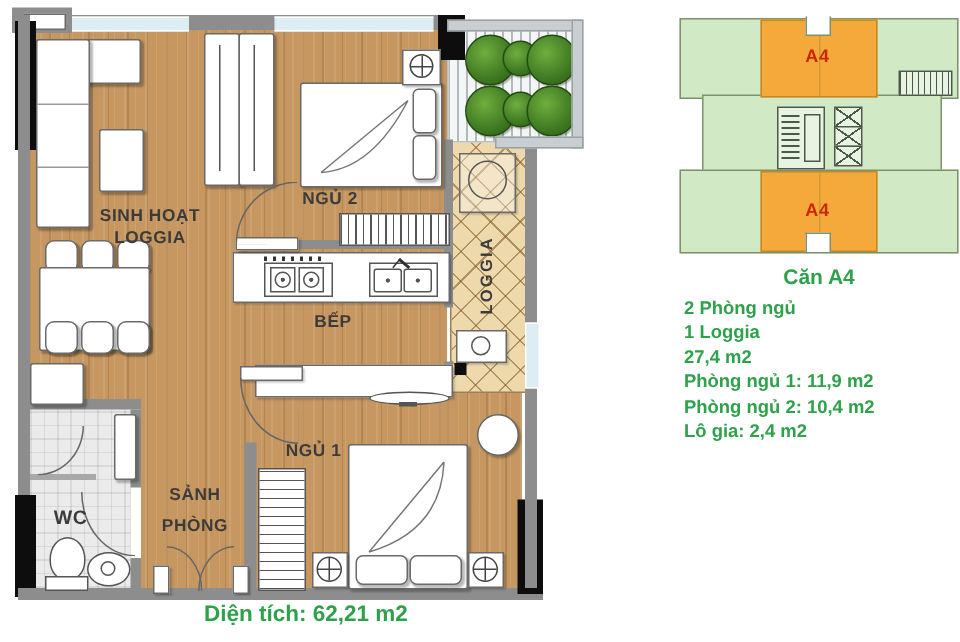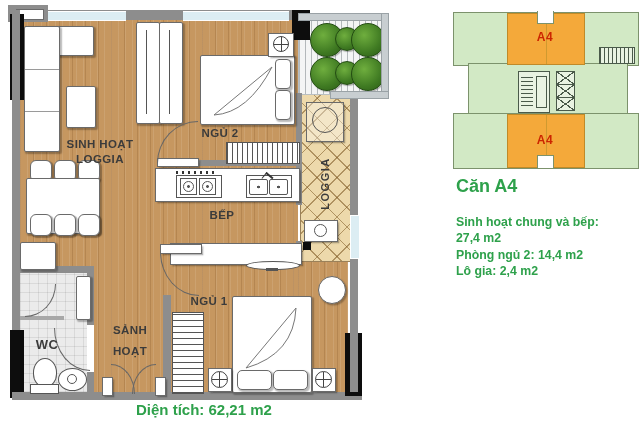--- a/index.html
+++ b/index.html
@@ -178,21 +178,21 @@
 
     <div class="rlbl" style="left:40px;top:127px;width:120px;margin-top:10px;">
       <span>SINH HOẠT</span><br>
       <span>LOGGIA</span>
     </div>
     <div class="rlbl" style="left:185px;top:126px;width:70px;">NGỦ 2</div>
     <div class="rlbl" style="left:196px;top:208px;width:52px;">BẾP</div>
     <div class="rlbl" style="left:180px;top:294px;width:58px;">NGỦ 1</div>
     <div class="rlbl" style="left:99px;top:320px;width:62px;line-height:21px;">
       <span>SẢNH</span><br>
-      <span>HOẠT</span>
+      <span>PHÒNG</span>
     </div>
     <div class="rlbl" style="left:30px;top:337px;width:34px;font-size:13px;">WC</div>
     <div class="a" style="left:300px;top:143px;width:50px;height:80px;display:flex;align-items:center;justify-content:center;">
       <span class="rlbl" style="position:static;transform:rotate(-90deg);letter-spacing:1.5px;font-size:11px;">LOGGIA</span>
     </div>
 
     <div class="a green" style="left:136px;top:401px;font-size:15px;">Diện tích: 62,21 m2</div>
   </div>
 
   <div>
@@ -212,20 +212,22 @@
     <div class="a" style="left:518px;top:71px;width:30px;height:40px;border:1px solid #4a5a4a;background:#e9f3e2;">
       <div class="a" style="left:2px;top:4px;width:12px;height:30px;background:repeating-linear-gradient(0deg,#4a5a4a 0 1px,rgba(0,0,0,0) 1px 4px);"></div>
       <div class="a" style="left:17px;top:4px;width:9px;height:30px;border:1px solid #4a5a4a;"></div>
     </div>
     <div class="elev" style="left:556px;top:71px;"></div>
     <div class="elev" style="left:556px;top:84px;"></div>
     <div class="elev" style="left:556px;top:97px;"></div>
   </div>
 
   <div class="a" style="left:456px;top:176px;width:180px;">
-    <div class="green" style="font-size:18px;margin-bottom:17px;">Căn A4</div>
-    <div class="green info-line">Sinh hoạt chung và bếp:</div>
+    <div class="green" style="font-size:14px;margin-bottom:5px;text-align:center;">Căn A4</div>
+    <div class="green info-line">2 Phòng ngủ</div>
+    <div class="green info-line">1 Loggia</div>
     <div class="green info-line">27,4 m2</div>
-    <div class="green info-line">Phòng ngủ 2: 14,4 m2</div>
+    <div class="green info-line">Phòng ngủ 1: 11,9 m2</div>
+    <div class="green info-line">Phòng ngủ 2: 10,4 m2</div>
     <div class="green info-line">Lô gia: 2,4 m2</div>
   </div>
 
 </div>
 
 </body></html>

